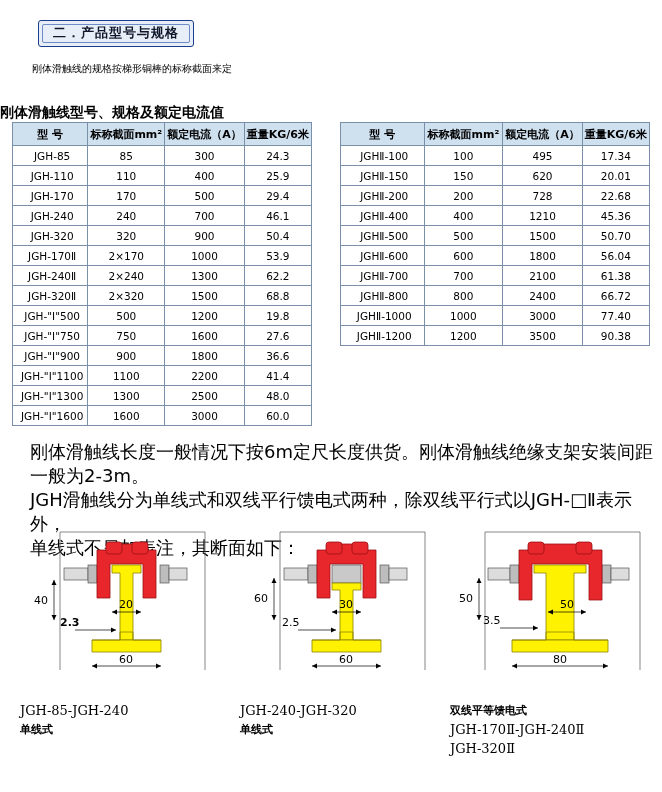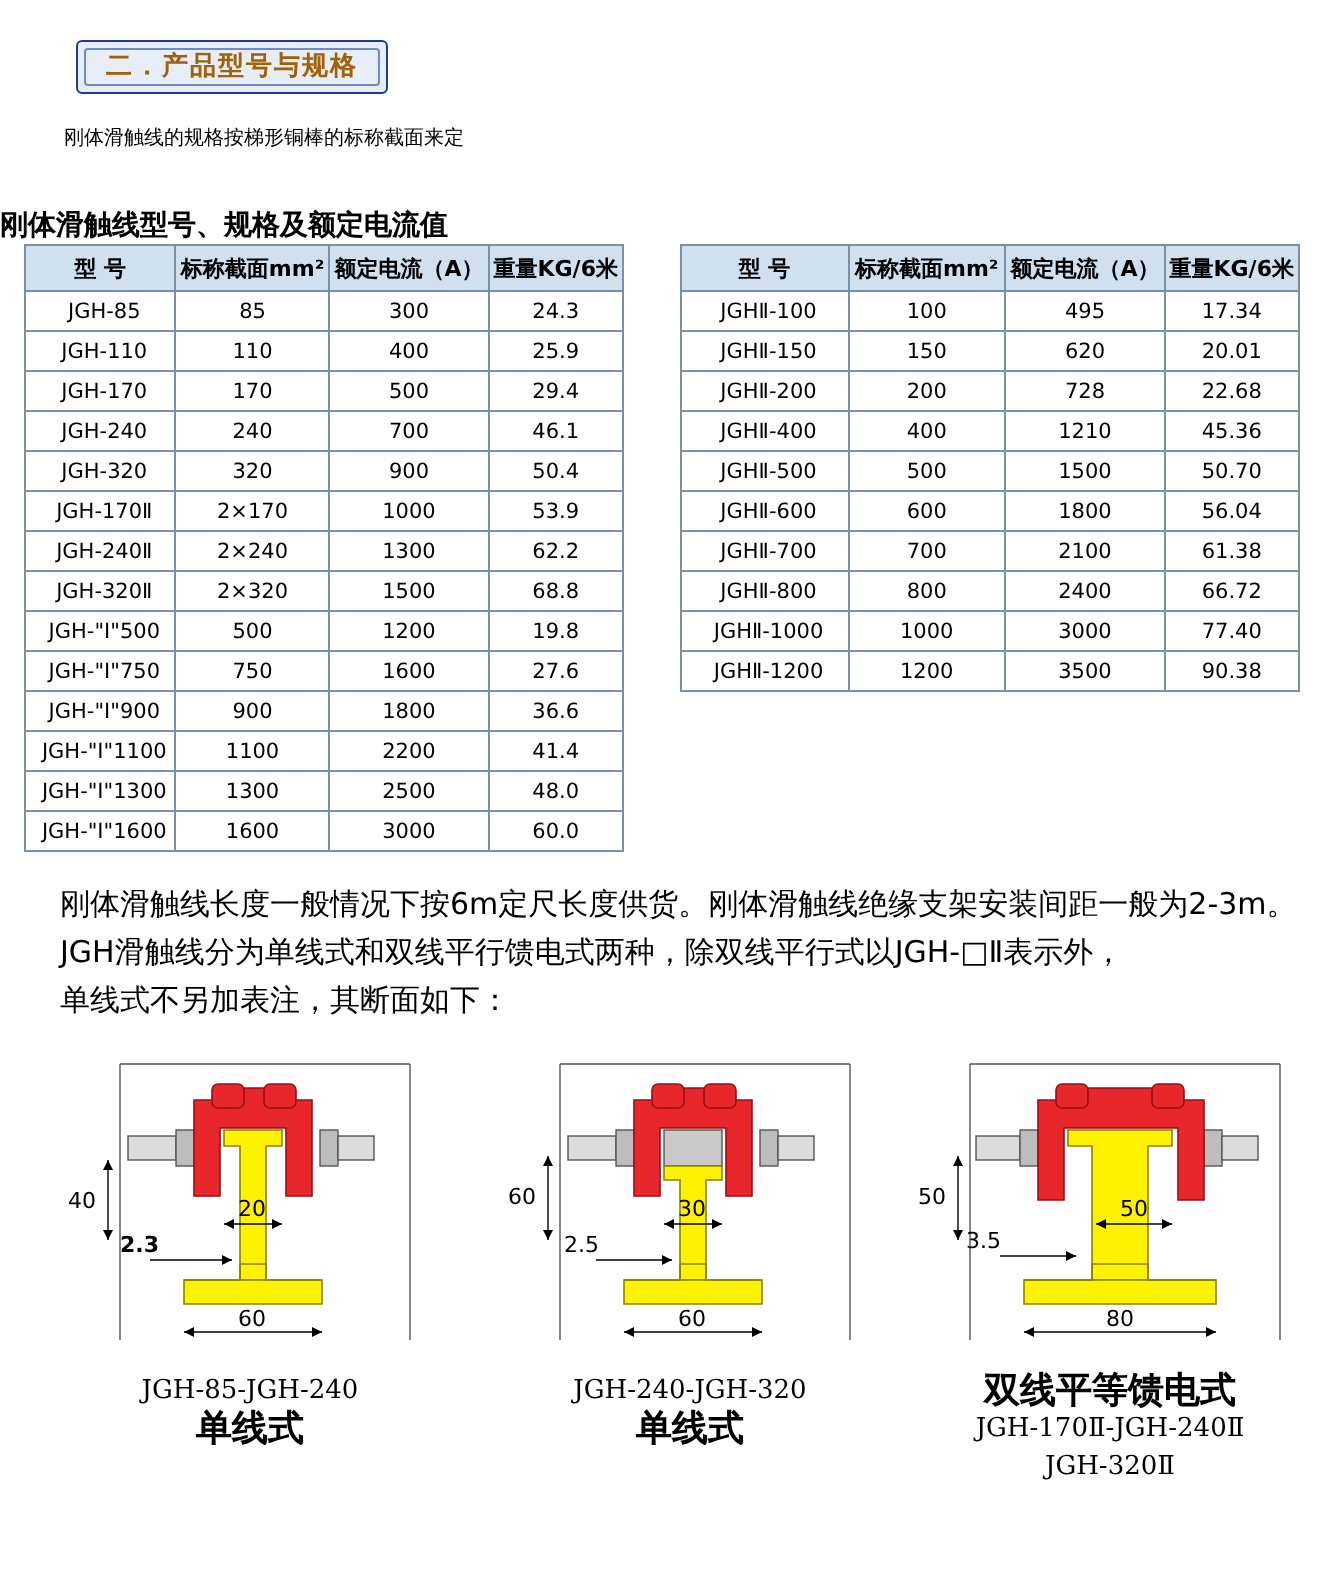--- a/index.html
+++ b/index.html
@@ -13,21 +13,21 @@
   }
   .page{position:relative;width:662px;height:792px;}
 
   
   .sec-head{
     position:absolute;left:38px;top:20px;
     border:1px solid #1a3e8c;
     background:#e8eef8;
     padding:3px 14px 4px 14px;
     border-radius:3px;
-    font-size:13px;font-weight:bold;color:#a16207;
+    font-size:13px;font-weight:bold;color:#0f172a;
     letter-spacing:1px;
     font-family:"DejaVu Sans", sans-serif;
   }
   .sec-head::before{
     content:"";
     position:absolute;left:3px;top:3px;right:3px;bottom:3px;
     border:1px solid #6d8bc4;border-radius:2px;
     pointer-events:none;
   }
 
@@ -70,36 +70,35 @@
   #tbl-left{position:absolute;left:12px;top:122px;width:300px;}
   #tbl-right{position:absolute;left:340px;top:122px;width:310px;}
   #tbl-left col.c1{width:96px;} #tbl-left col.c2{width:78px;}
   #tbl-left col.c3{width:66px;} #tbl-left col.c4{width:60px;}
   #tbl-right col.c1{width:96px;} #tbl-right col.c2{width:80px;}
   #tbl-right col.c3{width:70px;} #tbl-right col.c4{width:64px;}
 
   
   .notes{
     position:absolute;left:30px;top:440px;
-    font-size:15px;line-height:24px;
+    font-size:18px;line-height:24px;
     font-family:"DejaVu Sans", sans-serif;
   }
 
   
   .figs{position:absolute;left:0;top:520px;width:526px;height:260px;}
   .fig{position:absolute;top:0;width:210px;}
   .fig svg{display:block;}
   .cap{
-    text-align:center;
     font-family:"DejaVu Serif", serif;
     font-size:13px;
     line-height:19px;
-    margin-top:6px;
-  }
-  .cap .cn{font-family:Liberation Sans, sans-serif;font-weight:bold;font-size:18px;}
+    margin-top:21px;
+  }
+  .cap .cn{font-family:Liberation Sans, sans-serif;font-weight:bold;font-size:11px;}
 </style>
 </head>
 <body>
 
 <div class="page">
 
   <div class="sec-head">二．产品型号与规格</div>
 
   <div class="intro">刚体滑触线的规格按梯形铜棒的标称截面来定</div>
 

